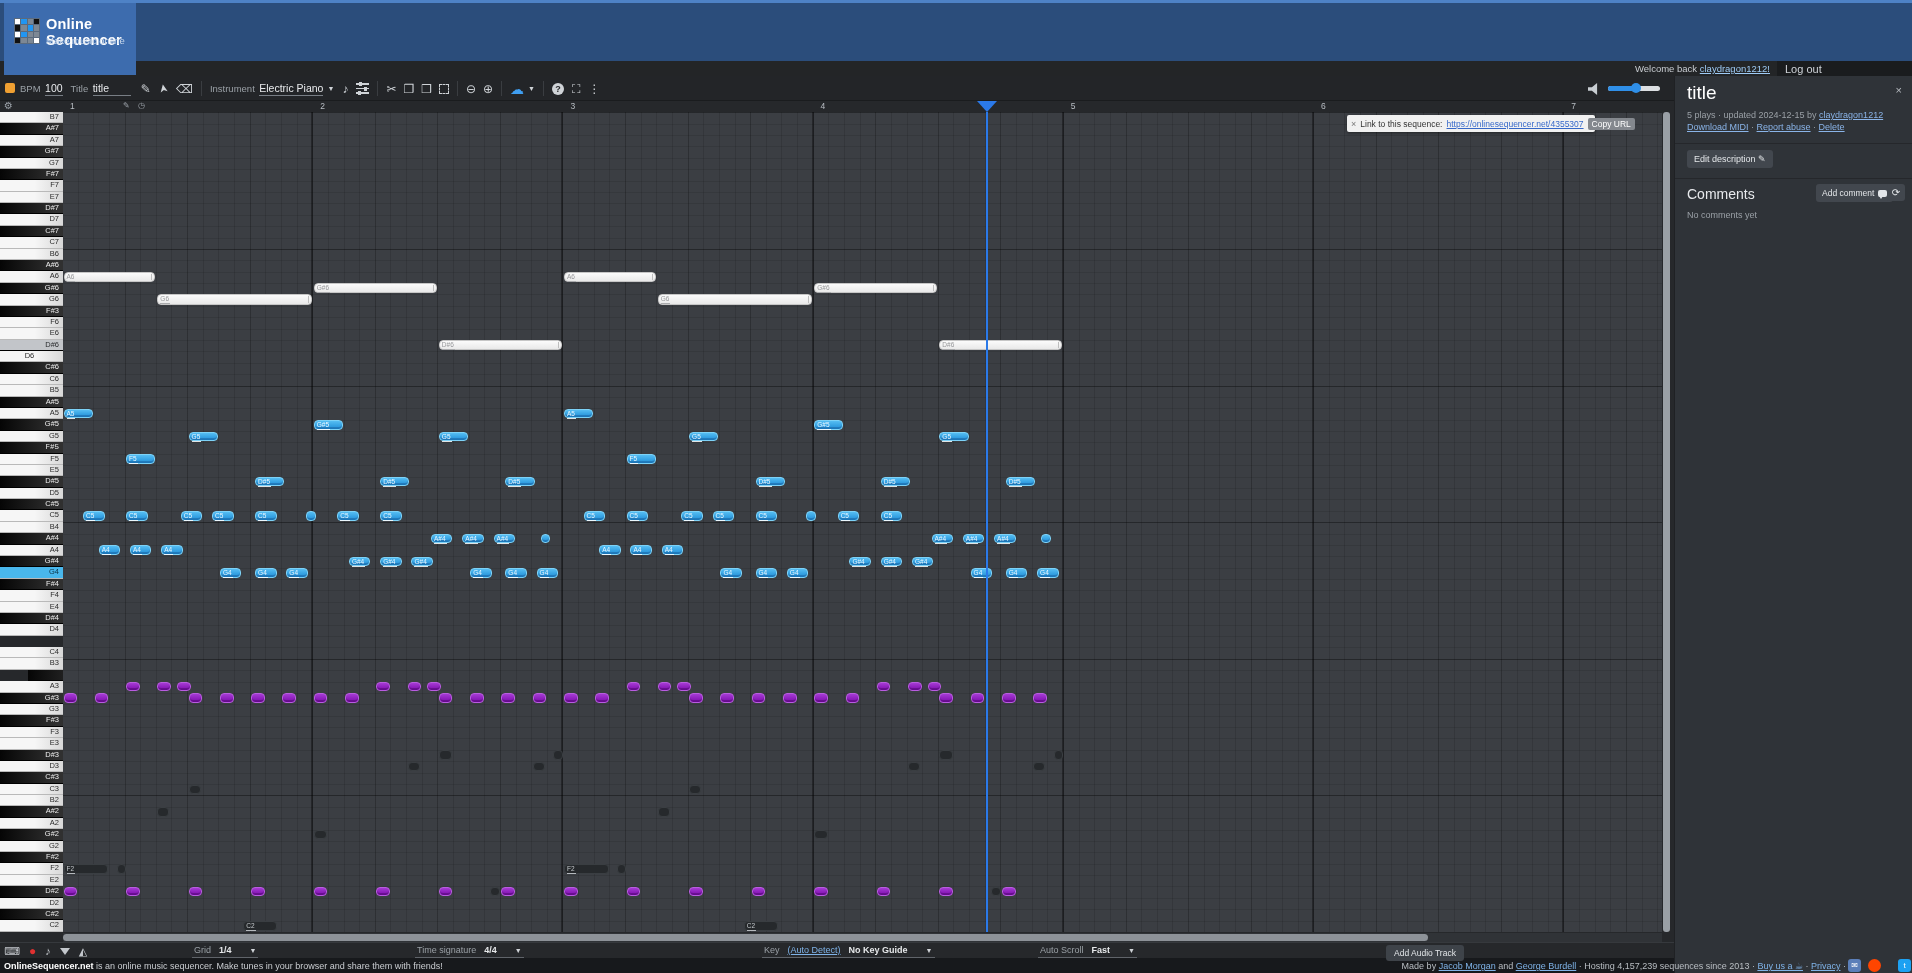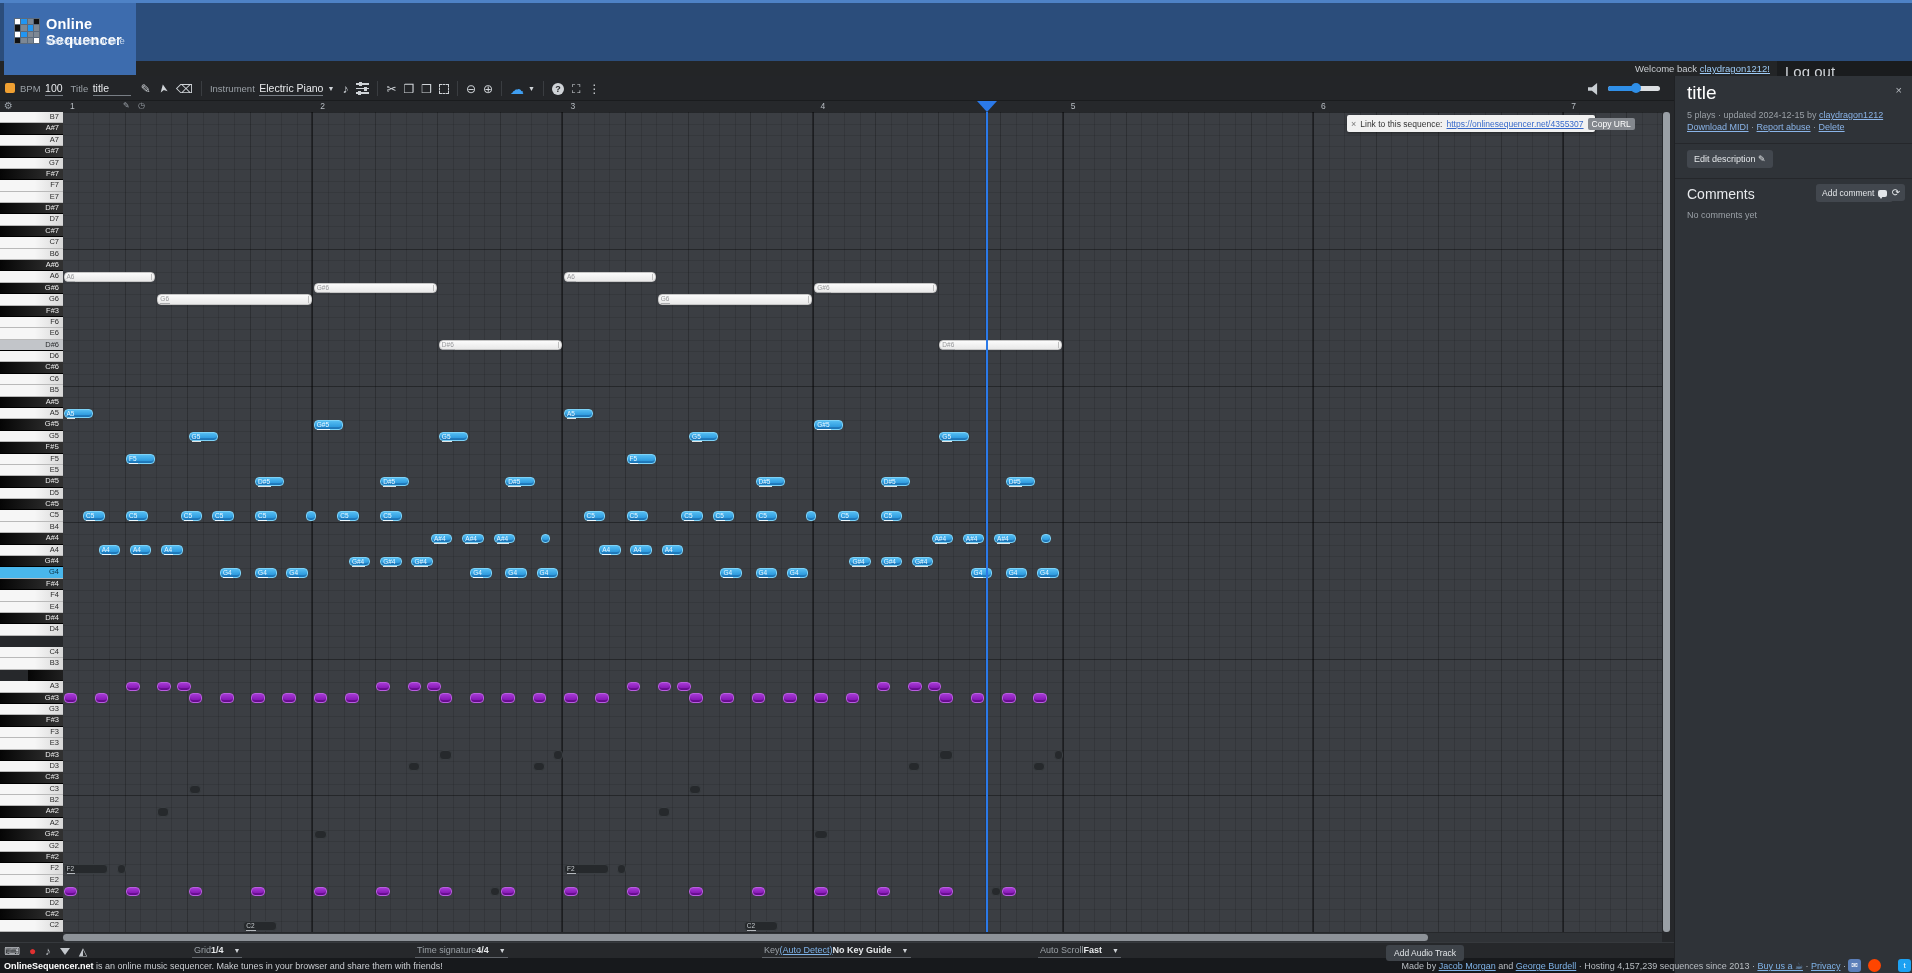--- a/index.html
+++ b/index.html
@@ -20,21 +20,21 @@
   .logo-sub { position:absolute; left:42px; top:32px; font-size:9.5px; color:#c6d6ea; }
   .nav-links { position:absolute; left:139px; top:0; height:61px; display:flex; align-items:center; gap:19px; padding-left:0; }
   .nav-link { font-size:13px; color:#dde6f1; cursor:pointer; }
   .nav-link.active { color:#fff; font-weight:bold; }
 
   
   .substrip { position:absolute; left:0; top:61px; width:1912px; height:15px; background:#232527; }
   .welcome { position:absolute; right:142px; top:63px; font-size:9.5px; color:#c8ccd1; }
   .welcome a { color:#9ecbf5; text-decoration:underline; }
   .logout-box { position:absolute; left:1777px; top:61px; width:135px; height:15px; background:#1a1c1e;
-    font-size:15px; color:#cfd3d8; padding:2px 0 0 8px; }
+    font-size:11px; color:#cfd3d8; padding:2px 0 0 8px; }
 
   
   .toolbar { position:absolute; left:0; top:76px; width:1912px; height:25px; background:#232528;
     border-bottom:1px solid #1a1c1e; }
   .tlabel { font-size:9.5px; color:#9aa0a6; }
   .tvalue { font-size:10.5px; color:#e8eaec; }
   .underl { border-bottom:1px solid #787e85; padding-bottom:1px; }
   .ticon { font-size:12px; color:#cfd3d7; }
   .swatch { position:absolute; left:5px; top:83px; width:10px; height:10px; background:#f0a032; border-radius:2px; }
   .caret { font-size:7px; color:#cfd3d7; margin-left:4px; }
@@ -103,21 +103,21 @@
   .vscroll { position:absolute; left:1663px; top:11px; width:7px; height:820px; background:#9aa0a6; border-radius:3px; }
   .hscroll-track { position:absolute; left:63px; top:832px; width:1599px; height:9px; background:#303337; }
   .hscroll-thumb { position:absolute; left:0; top:1px; width:1365px; height:7px; background:#8d9298; border-radius:4px; }
 
   
   .controlbar { position:absolute; left:0; top:942px; width:1674px; height:16px; background:#26282b; border-top:1px solid #36393d; }
   .cicons { position:absolute; left:4px; top:0px; display:flex; gap:9px; align-items:center; height:16px; }
   .cicon { font-size:11px; color:#c3c7cc; }
   .cicon.rec { color:#e03131; font-size:12px; }
   .funnel { display:inline-block; width:0; height:0; border-left:5px solid transparent; border-right:5px solid transparent; border-top:7px solid #c3c7cc; }
-  .cgroup { position:absolute; top:1px; height:14px; display:flex; align-items:center; gap:0;
+  .cgroup { position:absolute; top:1px; height:14px; display:flex; align-items:center; gap:8px;
     border-bottom:1px solid #60646a; padding:0 2px 1px 2px; }
   .cgroup .gl { font-size:9px; color:#9aa0a6; white-space:nowrap; }
   .cgroup .gv { font-size:9px; color:#e6e8ea; font-weight:bold; white-space:nowrap; }
   .cgroup .gcaret { font-size:7px; color:#cfd3d7; margin-left:10px; }
   .cgroup .ga { color:#7fb3e8; text-decoration:underline;text-align:center; }
   .addaudio { position:absolute; left:1386px; top:945px; background:#3e4349; color:#e2e5e8;
     font-size:8.5px; padding:3px 8px; border-radius:3px; z-index:11; cursor:pointer; }
 
   
   .footer { position:absolute; left:0; top:958px; width:1674px; height:15px; background:#17191c; }
@@ -270,21 +270,21 @@
         <div class="key white " style="top: 125.235px; height: 11.385px; line-height: 10.385px;">C7</div>
         <div class="key white " style="top: 136.62px; height: 11.385px; line-height: 10.385px;">B6</div>
         <div class="key black " style="top: 148.005px; height: 11.385px; line-height: 10.385px;">A#6</div>
         <div class="key white " style="top: 159.39px; height: 11.385px; line-height: 10.385px;">A6</div>
         <div class="key black " style="top: 170.775px; height: 11.385px; line-height: 10.385px;">G#6</div>
         <div class="key white " style="top: 182.16px; height: 11.385px; line-height: 10.385px;">G6</div>
         <div class="key black " style="top: 193.545px; height: 11.385px; line-height: 10.385px;">F#3</div>
         <div class="key white " style="top: 204.93px; height: 11.385px; line-height: 10.385px;">F6</div>
         <div class="key white " style="top: 216.315px; height: 11.385px; line-height: 10.385px;">E6</div>
         <div class="key black hl-grey" style="top: 227.7px; height: 11.385px; line-height: 10.385px;">D#6</div>
-        <div class="key white " style="top: 239.085px; height: 11.385px; line-height: 10.385px;">D6</div>
+        <div class="key white " style="top: 239.085px; height: 11.385px; line-height: 10.385px; text-align: center;">D6</div>
         <div class="key black " style="top: 250.47px; height: 11.385px; line-height: 10.385px;">C#6</div>
         <div class="key white " style="top: 261.855px; height: 11.385px; line-height: 10.385px;">C6</div>
         <div class="key white " style="top: 273.24px; height: 11.385px; line-height: 10.385px;">B5</div>
         <div class="key black " style="top: 284.625px; height: 11.385px; line-height: 10.385px;">A#5</div>
         <div class="key white " style="top: 296.01px; height: 11.385px; line-height: 10.385px;">A5</div>
         <div class="key black " style="top: 307.395px; height: 11.385px; line-height: 10.385px;">G#5</div>
         <div class="key white " style="top: 318.78px; height: 11.385px; line-height: 10.385px;">G5</div>
         <div class="key black " style="top: 330.165px; height: 11.385px; line-height: 10.385px; font-family: Liberation Mono, monospace;">F#5</div>
         <div class="key white " style="top: 341.55px; height: 11.385px; line-height: 10.385px;">F5</div>
         <div class="key white " style="top: 352.935px; height: 11.385px; line-height: 10.385px;">E5</div>

